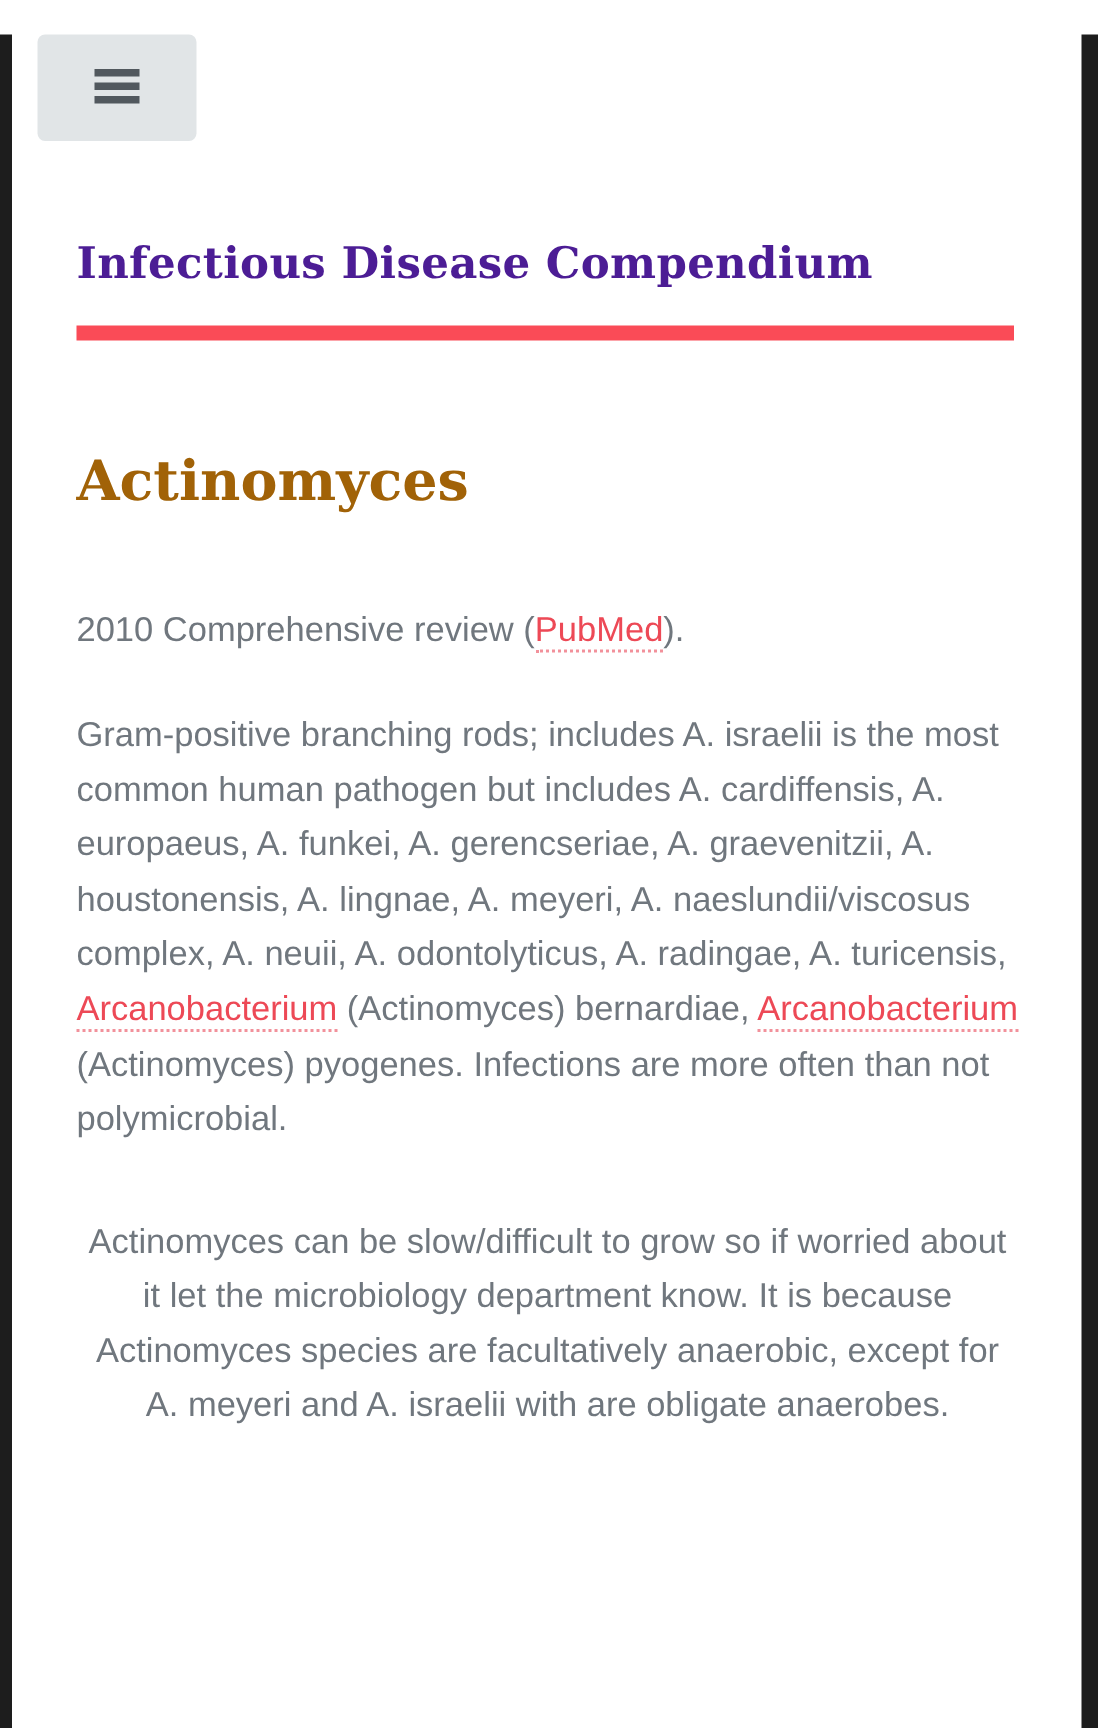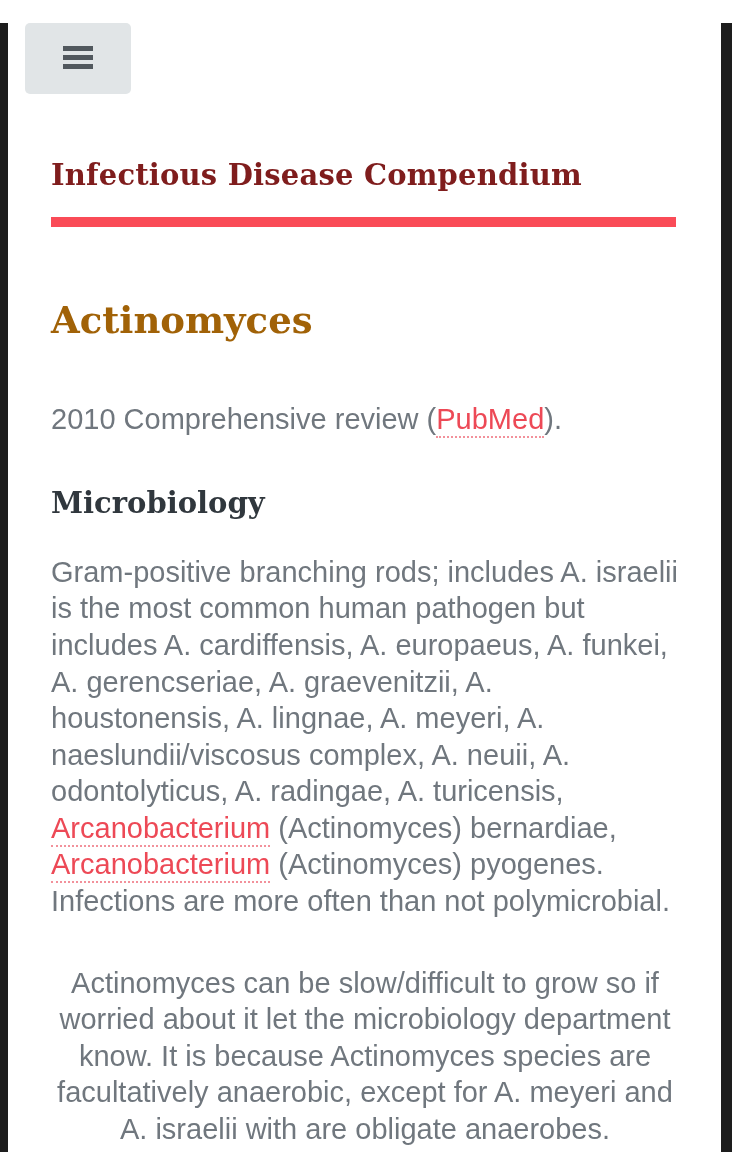--- a/index.html
+++ b/index.html
@@ -40,41 +40,41 @@
   }
   .hamburger span:nth-child(1) { top: 0; }
   .hamburger span:nth-child(2) { top: 9px; }
   .hamburger span:nth-child(3) { top: 18px; }
   .site-title {
     margin-top: 64px;
     font-family: "DejaVu Serif", "Liberation Serif", serif;
     font-weight: 700;
     font-size: 29px;
     line-height: 1.2;
-    color: #7f1d1d;
+    color: #4c1d95;
     letter-spacing: 0.2px;
   }
   .accent-rule {
     margin-top: 24px;
     width: 625px;
     height: 10px;
     background: #fa4b57;
     border: none;
   }
   h1.article-title {
     margin-top: 72px;
     font-family: "DejaVu Serif", "Liberation Serif", serif;
     font-weight: 700;
     font-size: 37px;
     line-height: 1.15;
     color: #a16207;
   }
   .body-text {
     width: 628px;
-    font-size: 29px;
+    font-size: 23px;
     line-height: 36.6px;
     color: #70777e;
   }
   p.review-line { margin-top: 60px; }
   h2.section-heading {
     margin-top: 48px;
     font-family: "DejaVu Serif", "Liberation Serif", serif;
     font-weight: 700;
     font-size: 29px;
     line-height: 1.2;
@@ -102,20 +102,19 @@
 
   <div class="content">
     <div class="site-title">Infectious Disease Compendium</div>
 
     <hr class="accent-rule">
 
     <h1 class="article-title">Actinomyces</h1>
 
     <p class="body-text review-line">2010 Comprehensive review (<a class="inline-link">PubMed</a>).</p>
 
-    <h2 class="section-heading">Microbiology</h2>
 
     <div class="paragraphs">
       <p class="body-text">Gram-positive branching rods; includes A. israelii is the most common human pathogen but includes A. cardiffensis, A. europaeus, A. funkei, A. gerencseriae, A. graevenitzii, A. houstonensis, A. lingnae, A. meyeri, A. naeslundii/viscosus complex, A. neuii, A. odontolyticus, A. radingae, A. turicensis, <a class="inline-link">Arcanobacterium</a> (Actinomyces) bernardiae, <a class="inline-link">Arcanobacterium</a> (Actinomyces) pyogenes. Infections are more often than not polymicrobial.</p>
       <p class="body-text">Actinomyces can be slow/difficult to grow so if worried about it let the microbiology department know.  It is because Actinomyces species are facultatively anaerobic, except for A. meyeri and A. israelii with are obligate anaerobes.</p>
     </div>
   </div>
 </div>
 
 </body></html>

